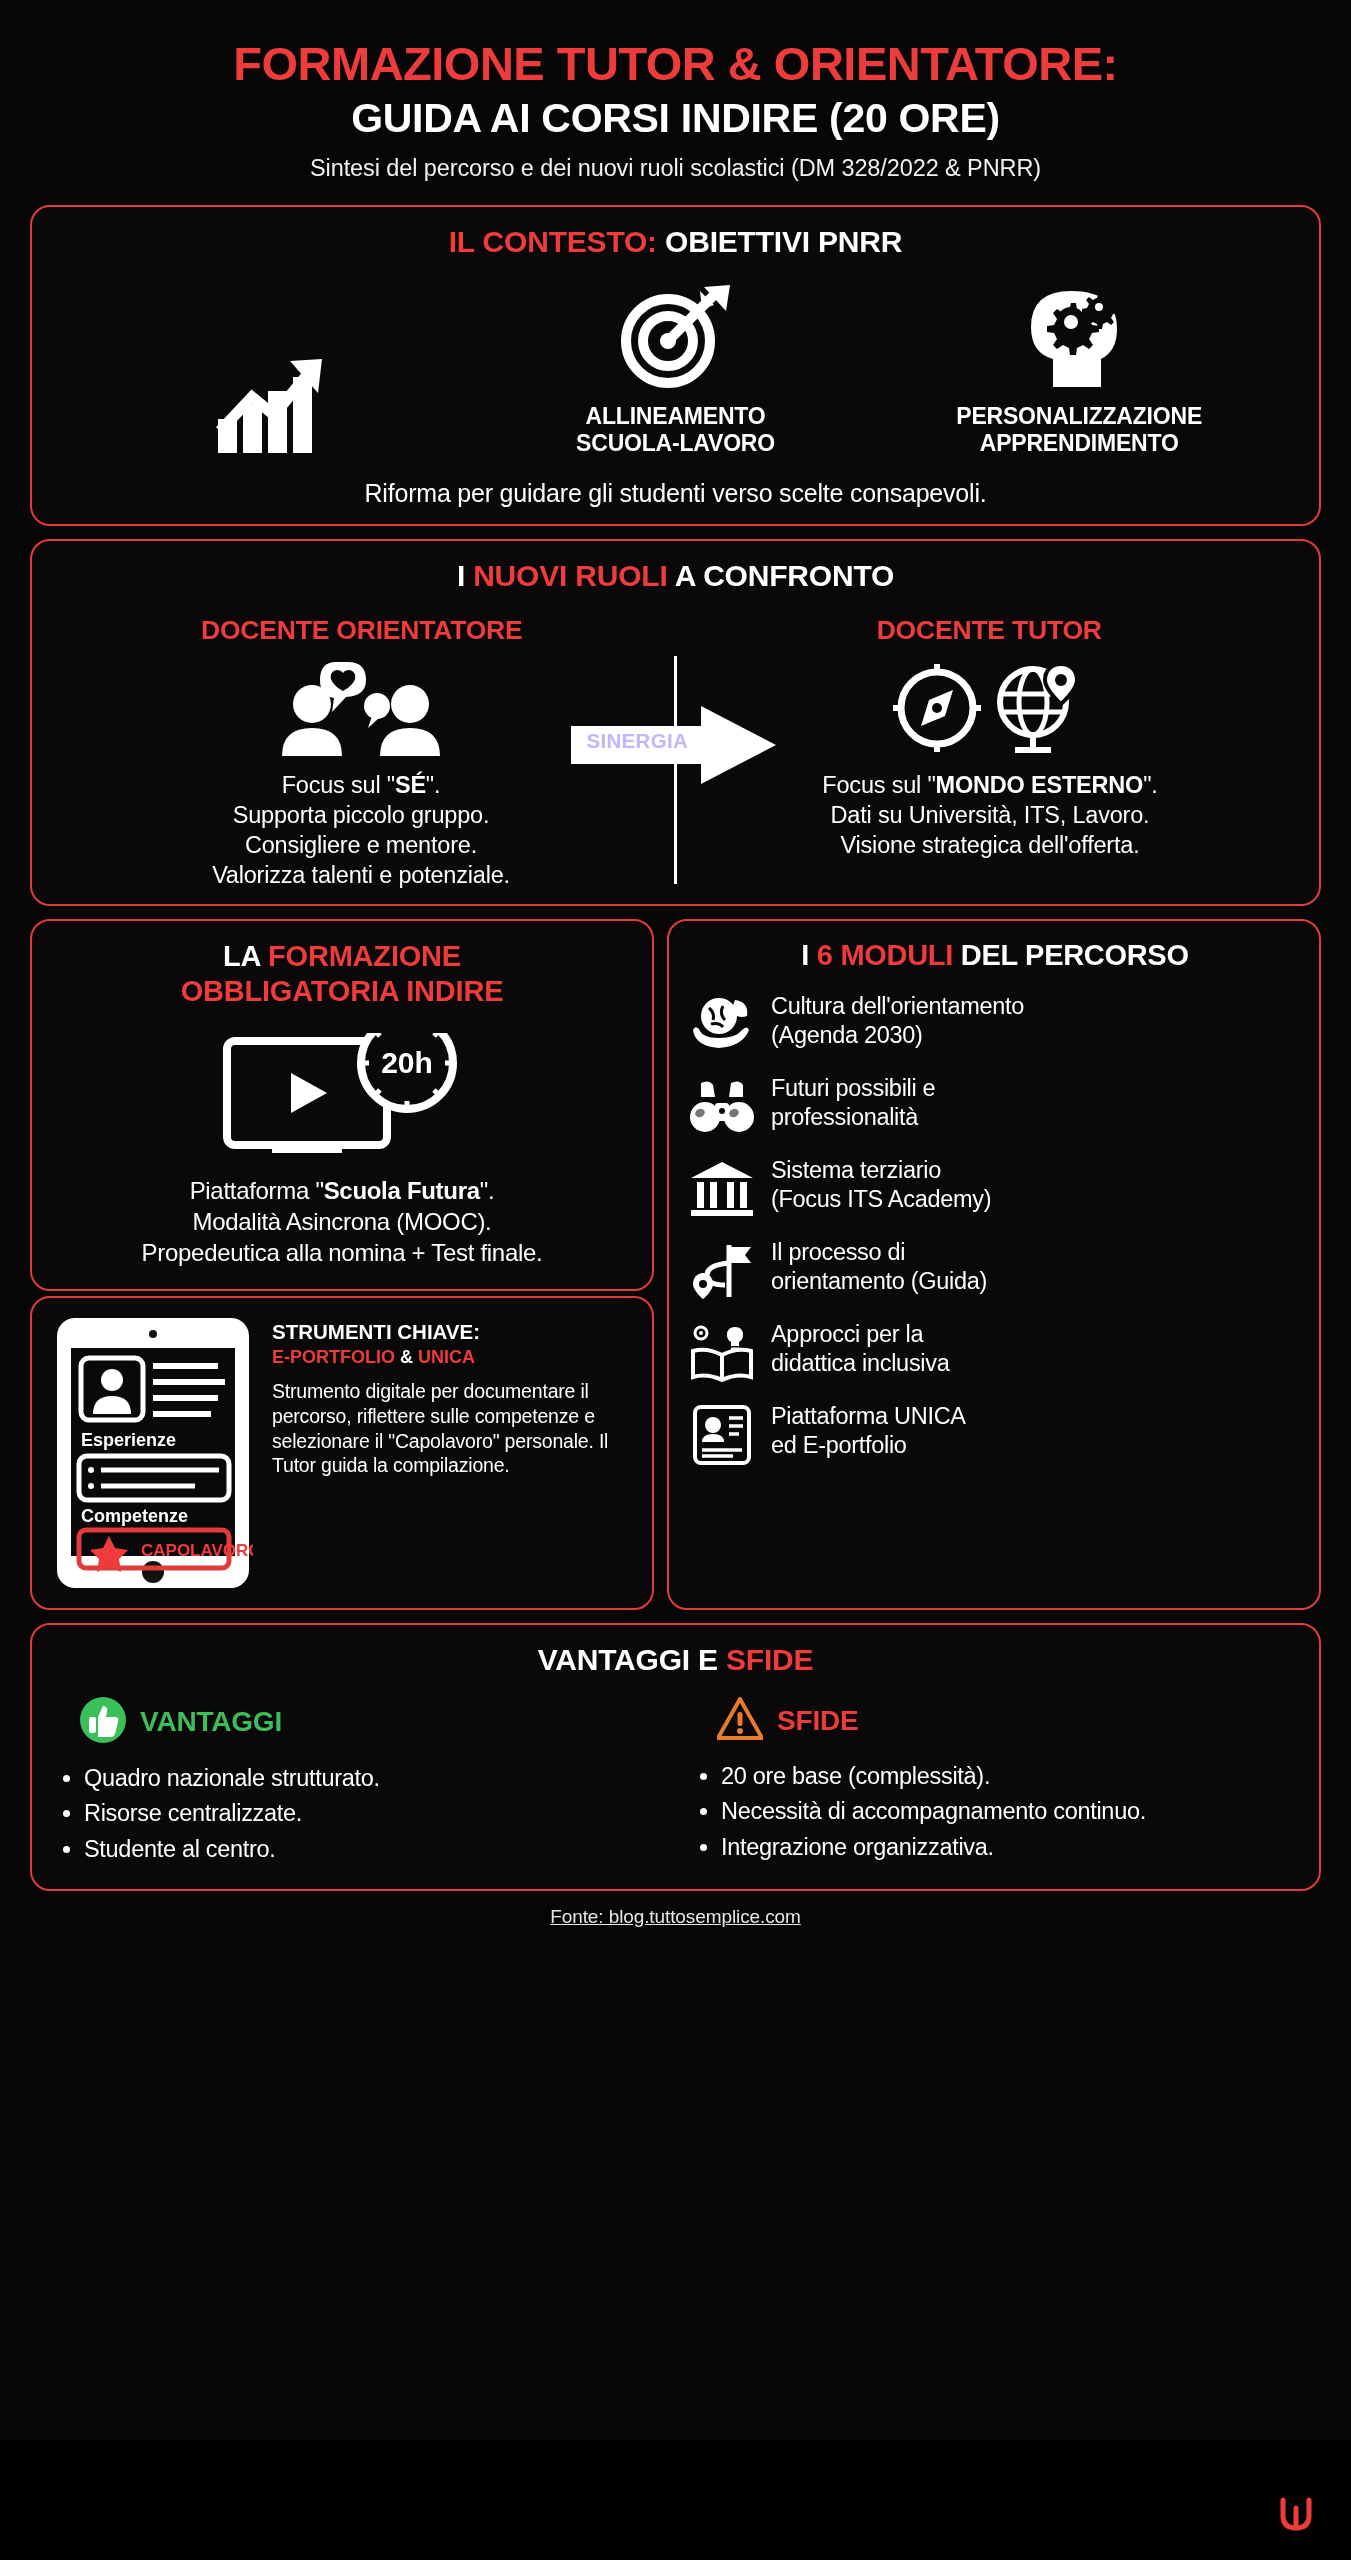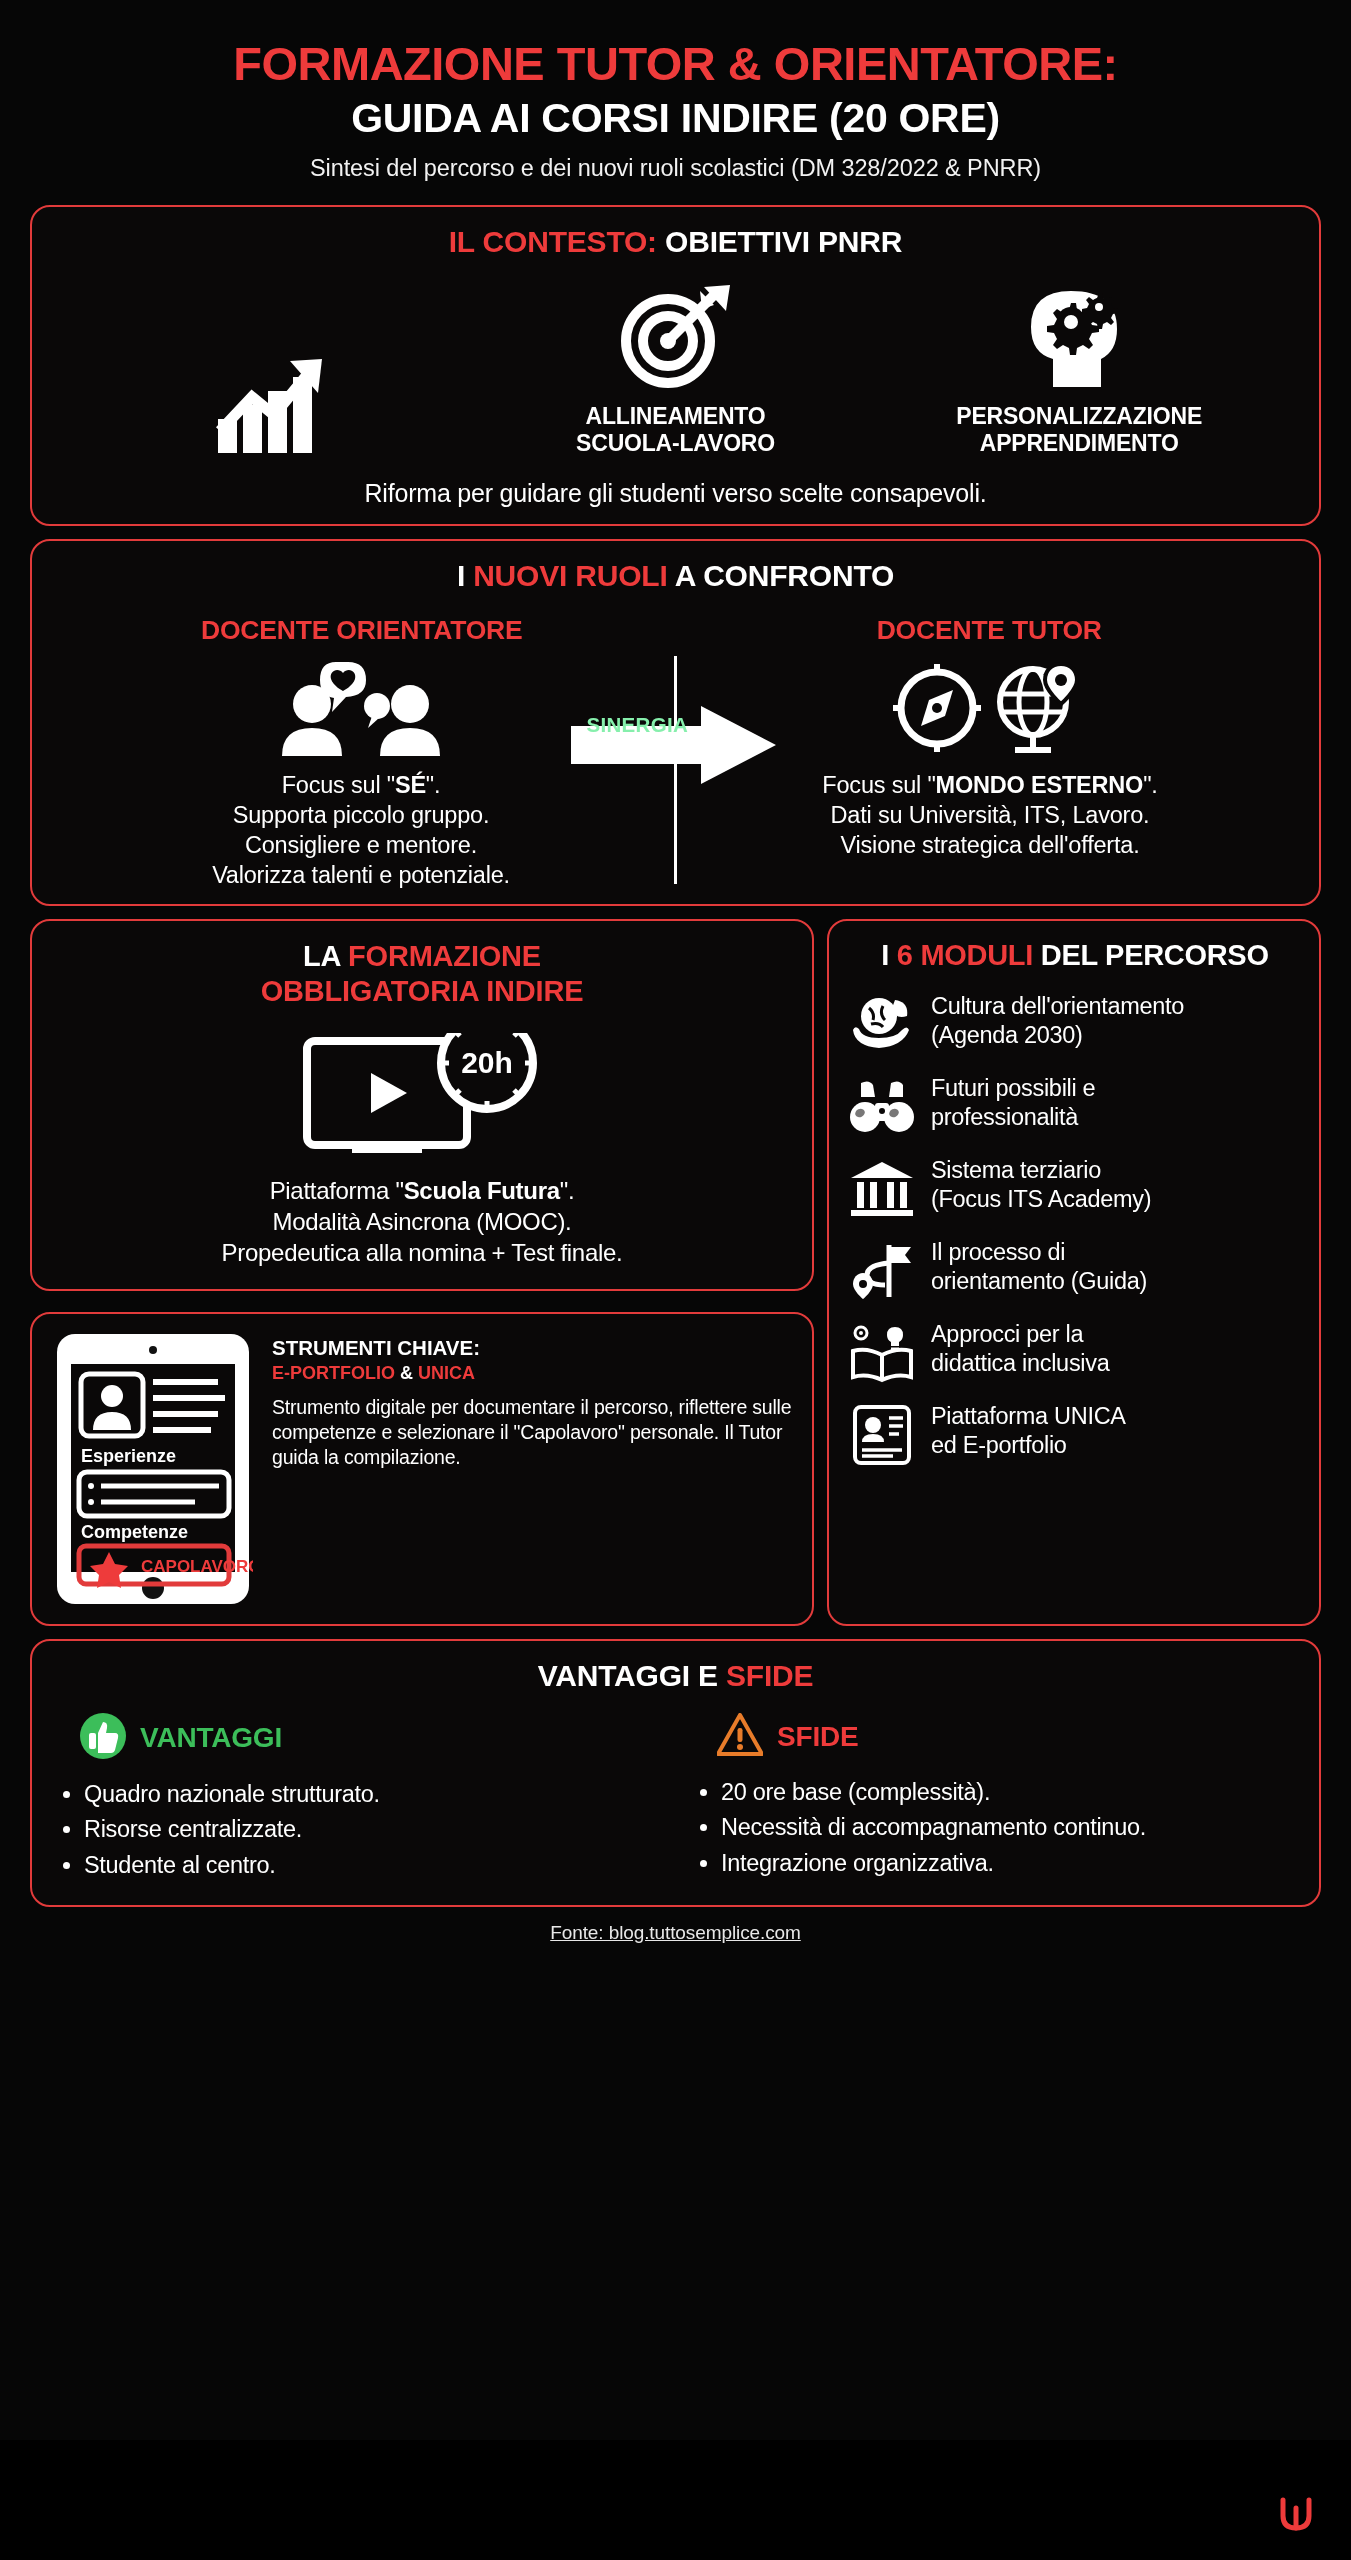--- a/index.html
+++ b/index.html
@@ -141,34 +141,34 @@
     left: 50%;
     top: 52px;
     transform: translate(-50%, 0);
     z-index: 5;
     width: 210px;
     height: 78px;
   }
   .sinergia-label {
     position: absolute;
     left: 16px;
-    top: 7px;
+    top: 23px;
     font-size: 20.5px;
     font-weight: bold;
-    color: #86efac;
+    color: #c4b5fd;
     letter-spacing: 0.3px;
   }
 
   
   .mid-row {
     display: flex;
     gap: 13px;
     margin-top: 13px;
   }
-  .mid-left { width: 784px; display: flex; flex-direction: column; gap: 21px; }
+  .mid-left { width: 624px; display: flex; flex-direction: column; gap: 5px; }
   .mid-right { flex: 1; }
 
   .sec-formazione { padding: 18px 16px 20px 16px; }
   .form-title {
     text-align: center;
     font-size: 29px;
     font-weight: bold;
     line-height: 1.2;
     letter-spacing: -0.2px;
   }

